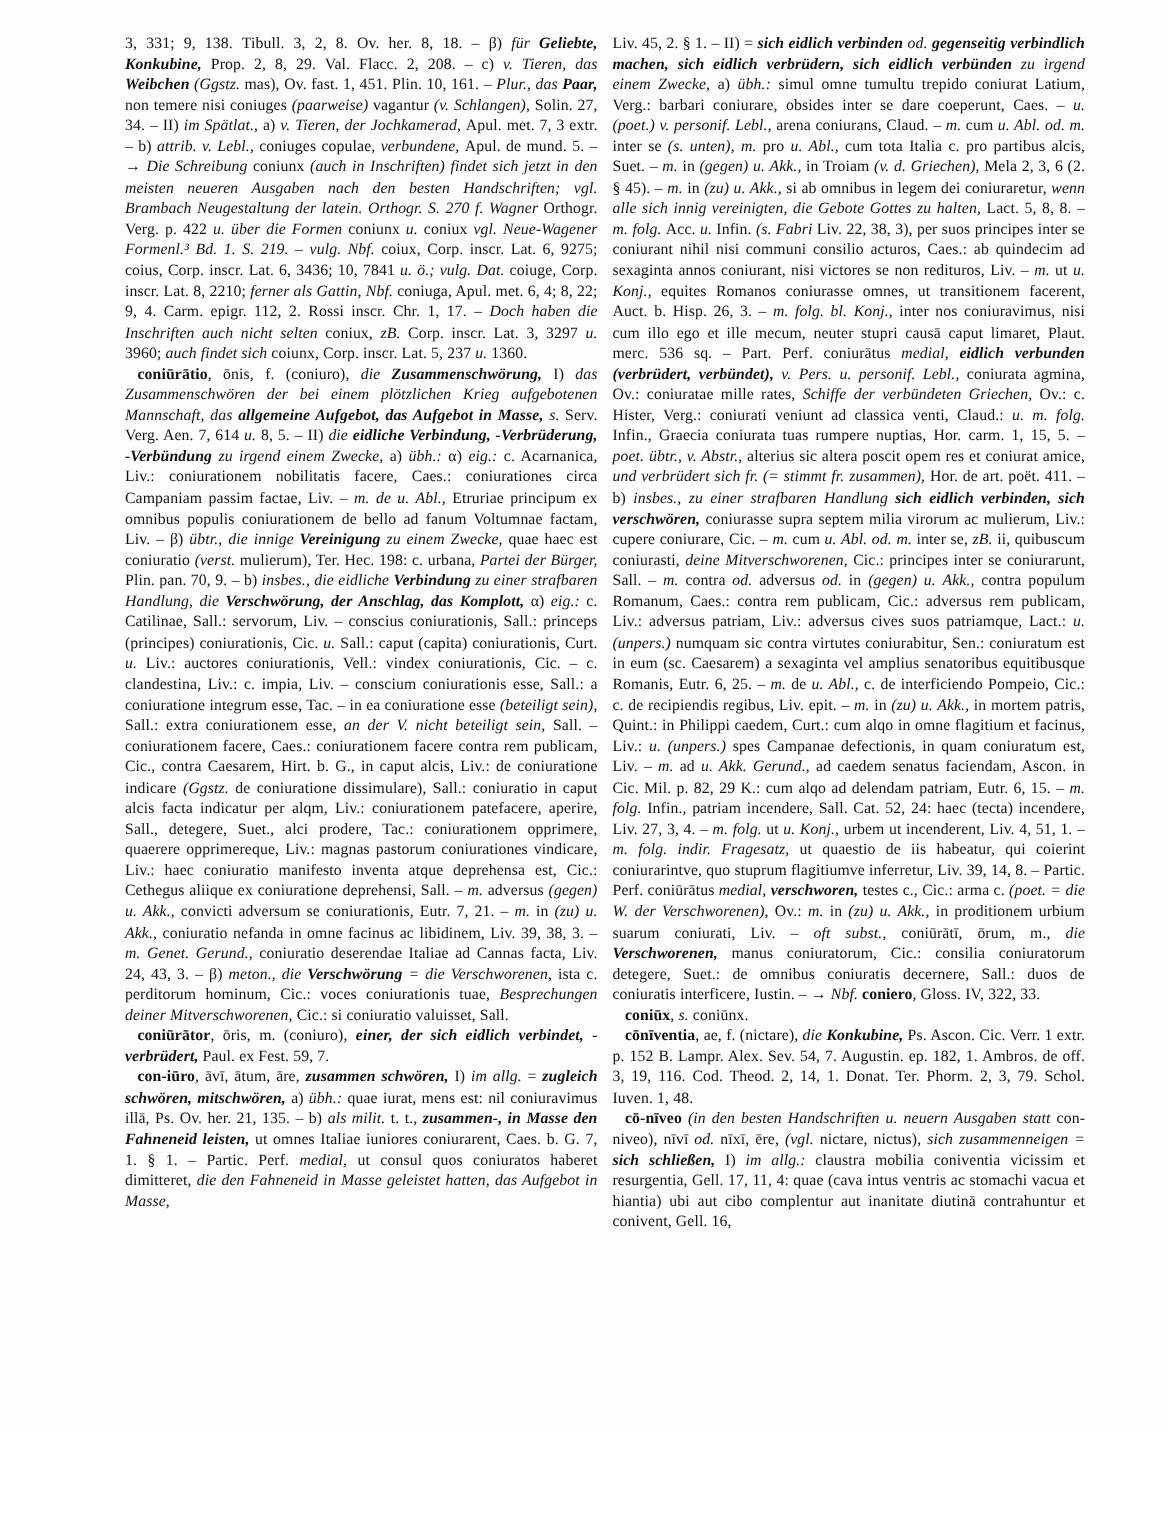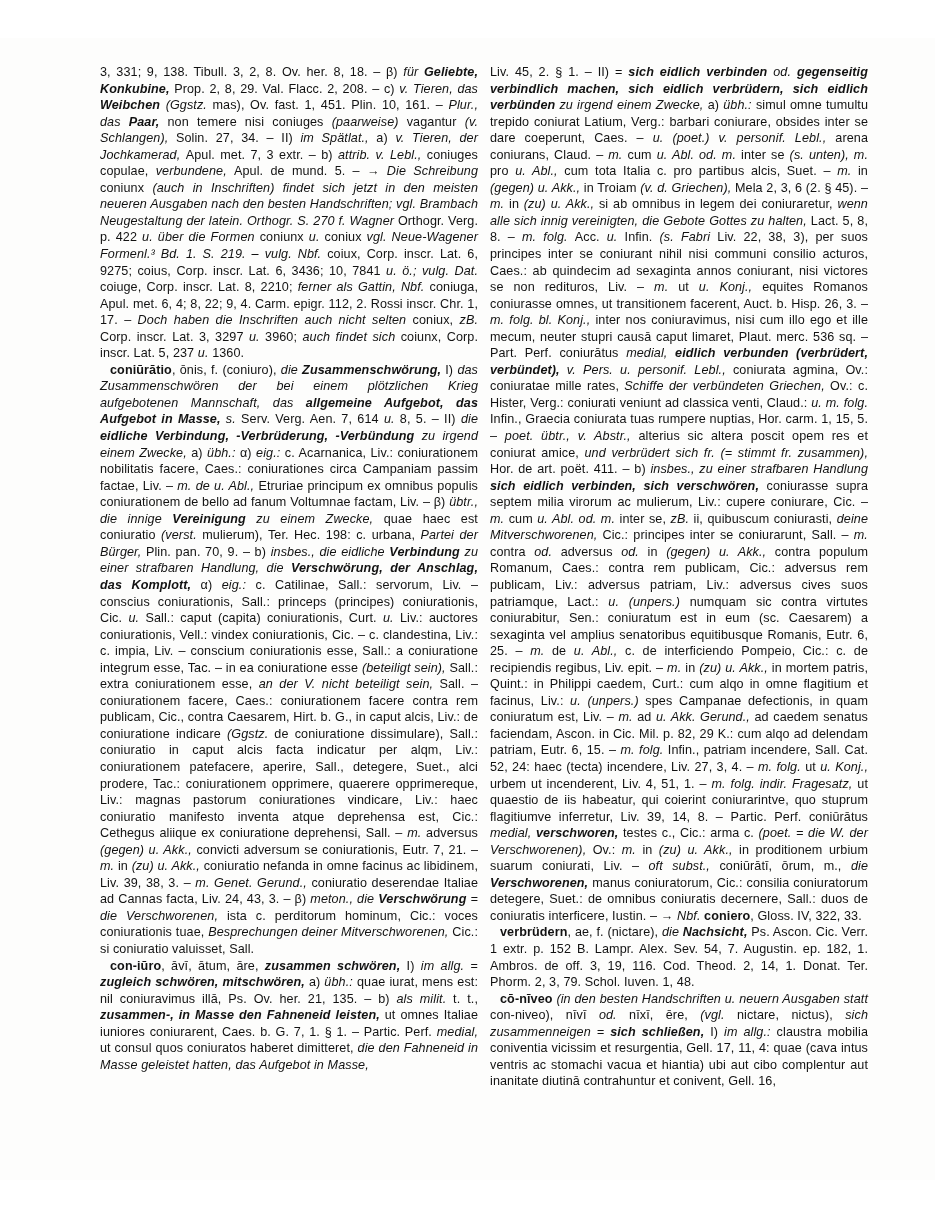--- a/index.html
+++ b/index.html
@@ -3,23 +3,22 @@
 <meta charset="utf-8">
 <style>
   html,body{margin:0;padding:0;background:#ffffff;}
   .page{
     position:relative;
     width:935px;height:1142px;
     background:#fdfdfc;
     box-sizing:border-box;
     padding:26px 0 0 100px;
     overflow:hidden;
-    font-family:Liberation Sans, sans-serif;
+    font-family:Liberation Serif, serif;
     color:#121212;
-    margin-top:38px;
   }
   .columns{display:flex;gap:12px;}
   .col{
     width:378px;
     text-align:justify;
     font-size:12.6px;
     line-height:16.55px;
     letter-spacing:0.1px;
   }
   .col p{margin:0;padding:0;}
@@ -38,22 +37,24 @@
   }
 </style>
 </head>
 <body>
 
 <div class="page">
   <div class="columns">
     <div class="col">
         <p class="cont"><span>3, 331; 9, 138. Tibull. 3, 2, 8. Ov. her. 8, 18. – β) </span><span class="r-i">für </span><span class="r-bi">Geliebte, Konkubine, </span><span>Prop. 2, 8, 29. Val. Flacc. 2, 208. – c) </span><span class="r-i">v. Tieren, das </span><span class="r-bi">Weibchen </span><span class="r-i">(Ggstz. </span><span>mas), Ov. fast. 1, 451. Plin. 10, 161. – </span><span class="r-i">Plur., das </span><span class="r-bi">Paar, </span><span>non temere nisi coniuges </span><span class="r-i">(paarweise) </span><span>vagantur </span><span class="r-i">(v. Schlangen), </span><span>Solin. 27, 34. – II) </span><span class="r-i">im Spätlat., </span><span>a) </span><span class="r-i">v. Tieren, der Jochkamerad, </span><span>Apul. met. 7, 3 extr. – b) </span><span class="r-i">attrib. v. Lebl., </span><span>coniuges copulae, </span><span class="r-i">verbundene, </span><span>Apul. de mund. 5. – → </span><span class="r-i">Die Schreibung </span><span>coniunx </span><span class="r-i">(auch in Inschriften) findet sich jetzt in den meisten neueren Ausgaben nach den besten Handschriften; vgl. Brambach Neugestaltung der latein. Orthogr. S. 270 f. Wagner </span><span>Orthogr. Verg. p. 422 </span><span class="r-i">u. über die Formen </span><span>coniunx </span><span class="r-i">u. </span><span>coniux </span><span class="r-i">vgl. Neue-Wagener Formenl.³ Bd. 1. S. 219. – vulg. Nbf. </span><span>coiux, Corp. inscr. Lat. 6, 9275; coius, Corp. inscr. Lat. 6, 3436; 10, 7841 </span><span class="r-i">u. ö.; vulg. Dat. </span><span>coiuge, Corp. inscr. Lat. 8, 2210; </span><span class="r-i">ferner als Gattin, Nbf. </span><span>coniuga, Apul. met. 6, 4; 8, 22; 9, 4. Carm. epigr. 112, 2. Rossi inscr. Chr. 1, 17. – </span><span class="r-i">Doch haben die Inschriften auch nicht selten </span><span>coniux, </span><span class="r-i">zB. </span><span>Corp. inscr. Lat. 3, 3297 </span><span class="r-i">u. </span><span>3960; </span><span class="r-i">auch findet sich </span><span>coiunx, Corp. inscr. Lat. 5, 237 </span><span class="r-i">u. </span><span>1360.</span></p>
         <p class="entry"><span class="r-b">coniūrātio</span><span>, ōnis, f. (coniuro), </span><span class="r-i">die </span><span class="r-bi">Zusammenschwörung, </span><span>I) </span><span class="r-i">das Zusammenschwören der bei einem plötzlichen Krieg aufgebotenen Mannschaft, das </span><span class="r-bi">allgemeine Aufgebot, das Aufgebot in Masse, </span><span class="r-i">s. </span><span>Serv. Verg. Aen. 7, 614 </span><span class="r-i">u. </span><span>8, 5. – II) </span><span class="r-i">die </span><span class="r-bi">eidliche Verbindung, -Verbrüderung, -Verbündung </span><span class="r-i">zu irgend einem Zwecke, </span><span>a) </span><span class="r-i">übh.: </span><span>α) </span><span class="r-i">eig.: </span><span>c. Acarnanica, Liv.: coniurationem nobilitatis facere, Caes.: coniurationes circa Campaniam passim factae, Liv. – </span><span class="r-i">m. de u. Abl., </span><span>Etruriae principum ex omnibus populis coniurationem de bello ad fanum Voltumnae factam, Liv. – β) </span><span class="r-i">übtr., die innige </span><span class="r-bi">Vereinigung </span><span class="r-i">zu einem Zwecke, </span><span>quae haec est coniuratio </span><span class="r-i">(verst. </span><span>mulierum), Ter. Hec. 198: c. urbana, </span><span class="r-i">Partei der Bürger, </span><span>Plin. pan. 70, 9. – b) </span><span class="r-i">insbes., die eidliche </span><span class="r-bi">Verbindung </span><span class="r-i">zu einer strafbaren Handlung, die </span><span class="r-bi">Verschwörung, der Anschlag, das Komplott, </span><span>α) </span><span class="r-i">eig.: </span><span>c. Catilinae, Sall.: servorum, Liv. – conscius coniurationis, Sall.: princeps (principes) coniurationis, Cic. </span><span class="r-i">u. </span><span>Sall.: caput (capita) coniurationis, Curt. </span><span class="r-i">u. </span><span>Liv.: auctores coniurationis, Vell.: vindex coniurationis, Cic. – c. clandestina, Liv.: c. impia, Liv. – conscium coniurationis esse, Sall.: a coniuratione integrum esse, Tac. – in ea coniuratione esse </span><span class="r-i">(beteiligt sein), </span><span>Sall.: extra coniurationem esse, </span><span class="r-i">an der V. nicht beteiligt sein, </span><span>Sall. – coniurationem facere, Caes.: coniurationem facere contra rem publicam, Cic., contra Caesarem, Hirt. b. G., in caput alcis, Liv.: de coniuratione indicare </span><span class="r-i">(Ggstz. </span><span>de coniuratione dissimulare), Sall.: coniuratio in caput alcis facta indicatur per alqm, Liv.: coniurationem patefacere, aperire, Sall., detegere, Suet., alci prodere, Tac.: coniurationem opprimere, quaerere opprimereque, Liv.: magnas pastorum coniurationes vindicare, Liv.: haec coniuratio manifesto inventa atque deprehensa est, Cic.: Cethegus aliique ex coniuratione deprehensi, Sall. – </span><span class="r-i">m. </span><span>adversus </span><span class="r-i">(gegen) u. Akk., </span><span>convicti adversum se coniurationis, Eutr. 7, 21. – </span><span class="r-i">m. </span><span>in </span><span class="r-i">(zu) u. Akk., </span><span>coniuratio nefanda in omne facinus ac libidinem, Liv. 39, 38, 3. – </span><span class="r-i">m. Genet. Gerund., </span><span>coniuratio deserendae Italiae ad Cannas facta, Liv. 24, 43, 3. – β) </span><span class="r-i">meton., die </span><span class="r-bi">Verschwörung </span><span class="r-i">= die Verschworenen, </span><span>ista c. perditorum hominum, Cic.: voces coniurationis tuae, </span><span class="r-i">Besprechungen deiner Mitverschworenen, </span><span>Cic.: si coniuratio valuisset, Sall.</span></p>
+        <p class="entry"><span class="r-b">coniūrātor</span><span>, ōris, m. (coniuro), </span><span class="r-bi">einer, der sich eidlich verbindet, -verbrüdert, </span><span>Paul. ex Fest. 59, 7.</span></p>
         <p class="entry"><span class="r-b">con-iūro</span><span>, āvī, ātum, āre, </span><span class="r-bi">zusammen schwören, </span><span>I) </span><span class="r-i">im allg. </span><span>= </span><span class="r-bi">zugleich schwören, mitschwören, </span><span>a) </span><span class="r-i">übh.: </span><span>quae iurat, mens est: nil coniuravimus illā, Ps. Ov. her. 21, 135. – b) </span><span class="r-i">als milit. </span><span>t. t., </span><span class="r-bi">zusammen-, in Masse den Fahneneid leisten, </span><span>ut omnes Italiae iuniores coniurarent, Caes. b. G. 7, 1. § 1. – Partic. Perf. </span><span class="r-i">medial, </span><span>ut consul quos coniuratos haberet dimitteret, </span><span class="r-i">die den Fahneneid in Masse geleistet hatten, das Aufgebot in Masse,</span></p>
       </div>
     <div class="col">
         <p class="cont"><span>Liv. 45, 2. § 1. – II) = </span><span class="r-bi">sich eidlich verbinden </span><span class="r-i">od. </span><span class="r-bi">gegenseitig verbindlich machen, sich eidlich verbrüdern, sich eidlich verbünden </span><span class="r-i">zu irgend einem Zwecke, </span><span>a) </span><span class="r-i">übh.: </span><span>simul omne tumultu trepido coniurat Latium, Verg.: barbari coniurare, obsides inter se dare coeperunt, Caes. – </span><span class="r-i">u. (poet.) v. personif. Lebl., </span><span>arena coniurans, Claud. – </span><span class="r-i">m. </span><span>cum </span><span class="r-i">u. Abl. od. m. </span><span>inter se </span><span class="r-i">(s. unten), m. </span><span>pro </span><span class="r-i">u. Abl., </span><span>cum tota Italia c. pro partibus alcis, Suet. – </span><span class="r-i">m. </span><span>in </span><span class="r-i">(gegen) u. Akk., </span><span>in Troiam </span><span class="r-i">(v. d. Griechen), </span><span>Mela 2, 3, 6 (2. § 45). – </span><span class="r-i">m. </span><span>in </span><span class="r-i">(zu) u. Akk., </span><span>si ab omnibus in legem dei coniuraretur, </span><span class="r-i">wenn alle sich innig vereinigten, die Gebote Gottes zu halten, </span><span>Lact. 5, 8, 8. – </span><span class="r-i">m. folg. </span><span>Acc. </span><span class="r-i">u. </span><span>Infin. </span><span class="r-i">(s. Fabri </span><span>Liv. 22, 38, 3), per suos principes inter se coniurant nihil nisi communi consilio acturos, Caes.: ab quindecim ad sexaginta annos coniurant, nisi victores se non redituros, Liv. – </span><span class="r-i">m. </span><span>ut </span><span class="r-i">u. Konj., </span><span>equites Romanos coniurasse omnes, ut transitionem facerent, Auct. b. Hisp. 26, 3. – </span><span class="r-i">m. folg. bl. Konj., </span><span>inter nos coniuravimus, nisi cum illo ego et ille mecum, neuter stupri causā caput limaret, Plaut. merc. 536 sq. – Part. Perf. coniurātus </span><span class="r-i">medial, </span><span class="r-bi">eidlich verbunden (verbrüdert, verbündet), </span><span class="r-i">v. Pers. u. personif. Lebl., </span><span>coniurata agmina, Ov.: coniuratae mille rates, </span><span class="r-i">Schiffe der verbündeten Griechen, </span><span>Ov.: c. Hister, Verg.: coniurati veniunt ad classica venti, Claud.: </span><span class="r-i">u. m. folg. </span><span>Infin., Graecia coniurata tuas rumpere nuptias, Hor. carm. 1, 15, 5. – </span><span class="r-i">poet. übtr., v. Abstr., </span><span>alterius sic altera poscit opem res et coniurat amice, </span><span class="r-i">und verbrüdert sich fr. (= stimmt fr. zusammen), </span><span>Hor. de art. poët. 411. – b) </span><span class="r-i">insbes., zu einer strafbaren Handlung </span><span class="r-bi">sich eidlich verbinden, sich verschwören, </span><span>coniurasse supra septem milia virorum ac mulierum, Liv.: cupere coniurare, Cic. – </span><span class="r-i">m. </span><span>cum </span><span class="r-i">u. Abl. od. m. </span><span>inter se, </span><span class="r-i">zB. </span><span>ii, quibuscum coniurasti, </span><span class="r-i">deine Mitverschworenen, </span><span>Cic.: principes inter se coniurarunt, Sall. – </span><span class="r-i">m. </span><span>contra </span><span class="r-i">od. </span><span>adversus </span><span class="r-i">od. </span><span>in </span><span class="r-i">(gegen) u. Akk., </span><span>contra populum Romanum, Caes.: contra rem publicam, Cic.: adversus rem publicam, Liv.: adversus patriam, Liv.: adversus cives suos patriamque, Lact.: </span><span class="r-i">u. (unpers.) </span><span>numquam sic contra virtutes coniurabitur, Sen.: coniuratum est in eum (sc. Caesarem) a sexaginta vel amplius senatoribus equitibusque Romanis, Eutr. 6, 25. – </span><span class="r-i">m. </span><span>de </span><span class="r-i">u. Abl., </span><span>c. de interficiendo Pompeio, Cic.: c. de recipiendis regibus, Liv. epit. – </span><span class="r-i">m. </span><span>in </span><span class="r-i">(zu) u. Akk., </span><span>in mortem patris, Quint.: in Philippi caedem, Curt.: cum alqo in omne flagitium et facinus, Liv.: </span><span class="r-i">u. (unpers.) </span><span>spes Campanae defectionis, in quam coniuratum est, Liv. – </span><span class="r-i">m. </span><span>ad </span><span class="r-i">u. Akk. Gerund., </span><span>ad caedem senatus faciendam, Ascon. in Cic. Mil. p. 82, 29 K.: cum alqo ad delendam patriam, Eutr. 6, 15. – </span><span class="r-i">m. folg. </span><span>Infin., patriam incendere, Sall. Cat. 52, 24: haec (tecta) incendere, Liv. 27, 3, 4. – </span><span class="r-i">m. folg. </span><span>ut </span><span class="r-i">u. Konj., </span><span>urbem ut incenderent, Liv. 4, 51, 1. – </span><span class="r-i">m. folg. indir. Fragesatz, </span><span>ut quaestio de iis habeatur, qui coierint coniurarintve, quo stuprum flagitiumve inferretur, Liv. 39, 14, 8. – Partic. Perf. coniūrātus </span><span class="r-i">medial, </span><span class="r-bi">verschworen, </span><span>testes c., Cic.: arma c. </span><span class="r-i">(poet. = die W. der Verschworenen), </span><span>Ov.: </span><span class="r-i">m. </span><span>in </span><span class="r-i">(zu) u. Akk., </span><span>in proditionem urbium suarum coniurati, Liv. – </span><span class="r-i">oft subst., </span><span>coniūrātī, ōrum, m., </span><span class="r-i">die </span><span class="r-bi">Verschworenen, </span><span>manus coniuratorum, Cic.: consilia coniuratorum detegere, Suet.: de omnibus coniuratis decernere, Sall.: duos de coniuratis interficere, Iustin. – → </span><span class="r-i">Nbf. </span><span class="r-b">coniero</span><span>, Gloss. IV, 322, 33.</span></p>
-        <p class="entry"><span class="r-b">verbrüdern</span><span>, ae, f. (nictare), </span><span class="r-i">die </span><span class="r-bi">Nachsicht, </span><span>Ps. Ascon. Cic. Verr. 1 extr. p. 152 B. Lampr. Alex. Sev. 54, 7. Augustin. ep. 182, 1. Ambros. de off. 3, 19, 116. Cod. Theod. 2, 14, 1. Donat. Ter. Phorm. 2, 3, 79. Schol. Iuven. 1, 48.</span></p>
+        <p class="entry"><span class="r-b">coniūx</span><span>, </span><span class="r-i">s. </span><span>coniūnx.</span></p>
+        <p class="entry"><span class="r-b">cōnīventia</span><span>, ae, f. (nictare), </span><span class="r-i">die </span><span class="r-bi">Konkubine, </span><span>Ps. Ascon. Cic. Verr. 1 extr. p. 152 B. Lampr. Alex. Sev. 54, 7. Augustin. ep. 182, 1. Ambros. de off. 3, 19, 116. Cod. Theod. 2, 14, 1. Donat. Ter. Phorm. 2, 3, 79. Schol. Iuven. 1, 48.</span></p>
         <p class="entry"><span class="r-b">cō-nīveo </span><span class="r-i">(in den besten Handschriften u. neuern Ausgaben statt </span><span>con-niveo), nīvī </span><span class="r-i">od. </span><span>nīxī, ēre, </span><span class="r-i">(vgl. </span><span>nictare, nictus), </span><span class="r-i">sich zusammenneigen = </span><span class="r-bi">sich schließen, </span><span>I) </span><span class="r-i">im allg.: </span><span>claustra mobilia coniventia vicissim et resurgentia, Gell. 17, 11, 4: quae (cava intus ventris ac stomachi vacua et hiantia) ubi aut cibo complentur aut inanitate diutinā contrahuntur et conivent, Gell. 16,</span></p>
       </div>
   </div>
   <div class="pagenum">263</div>
 </div>
 
 </body></html>

